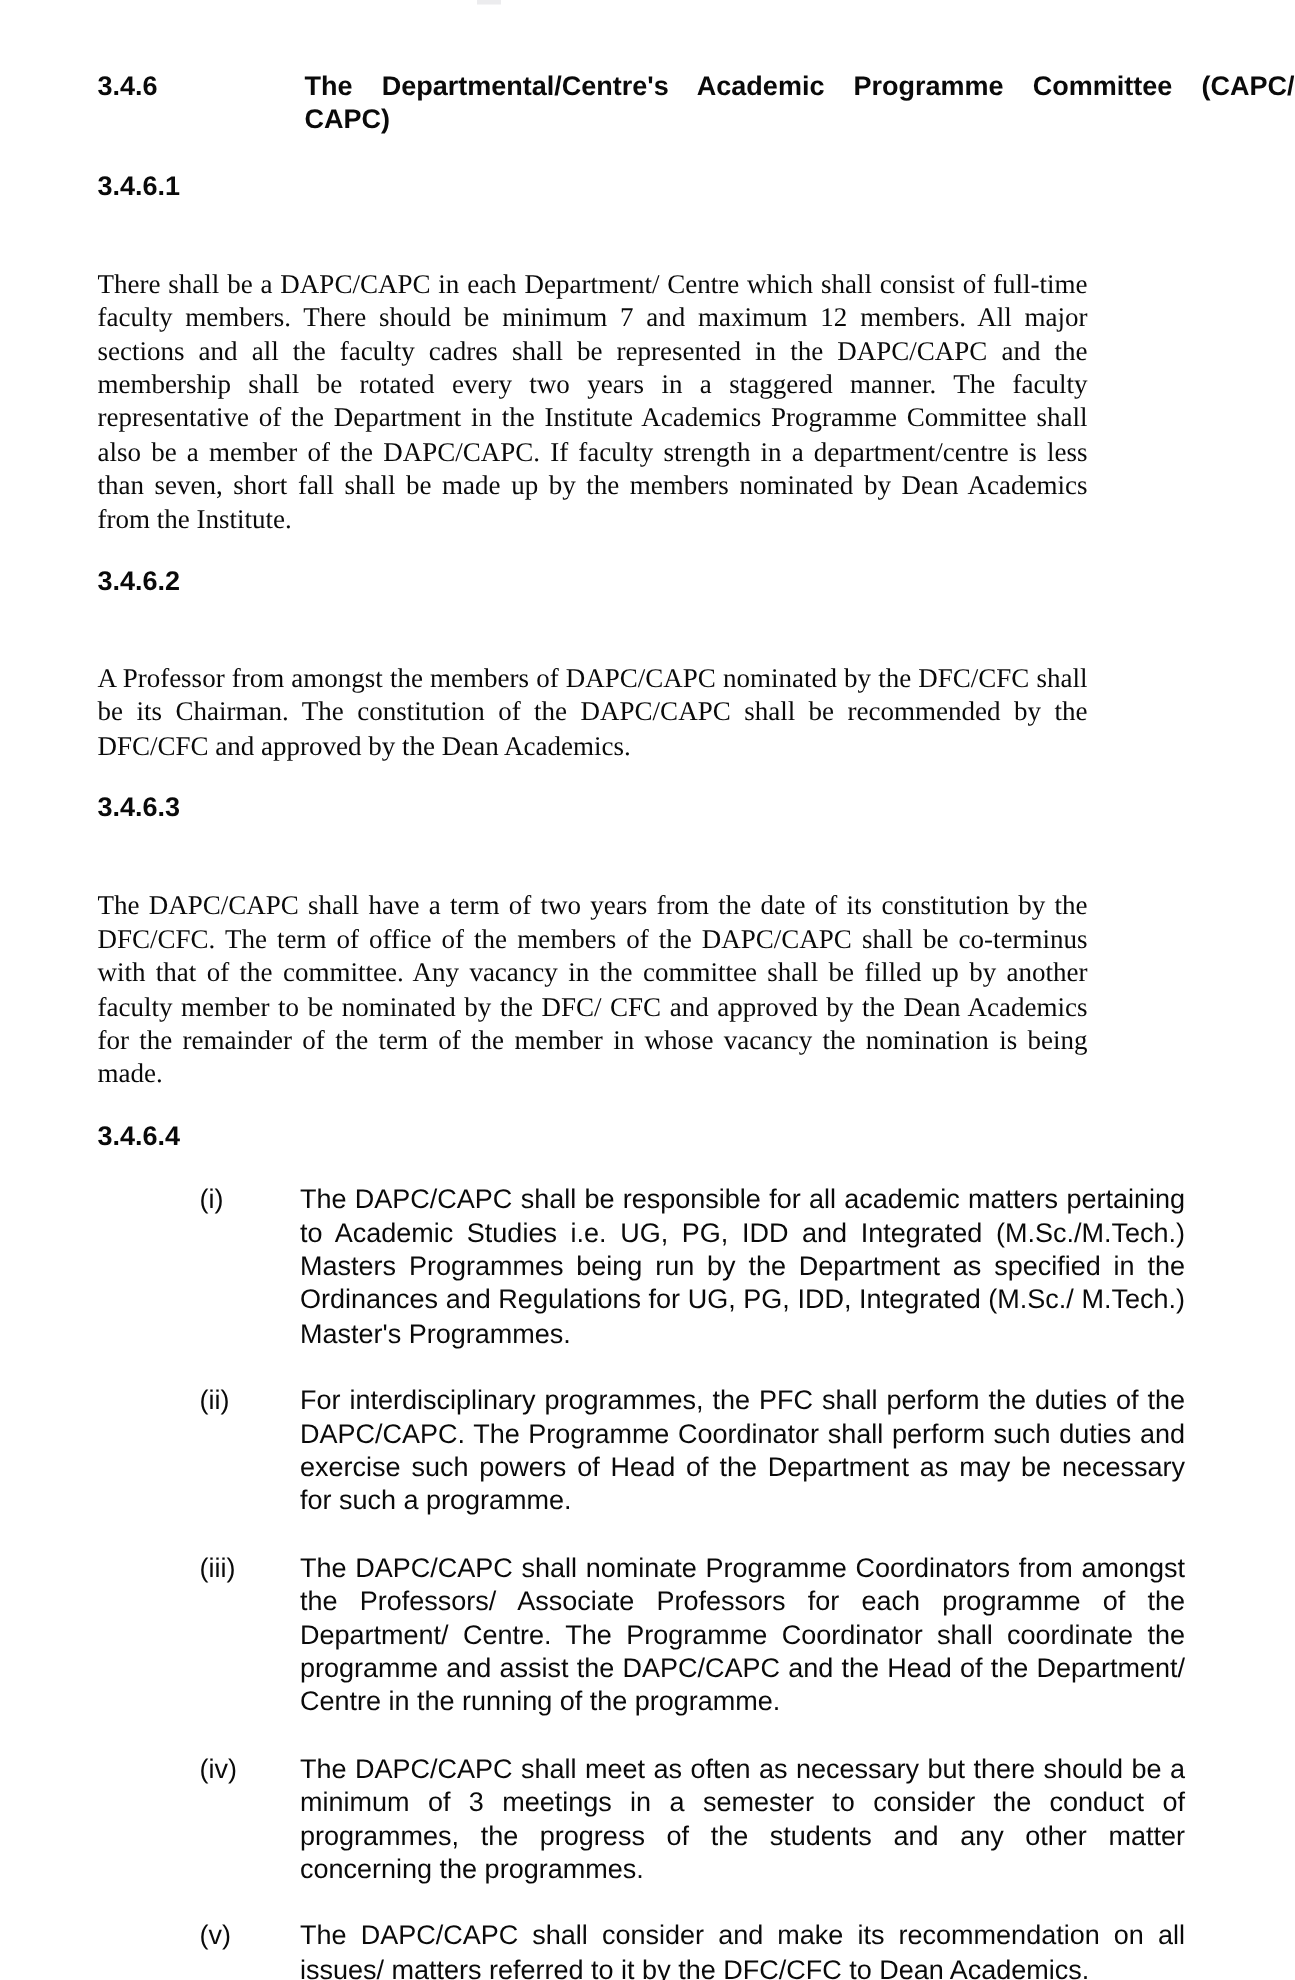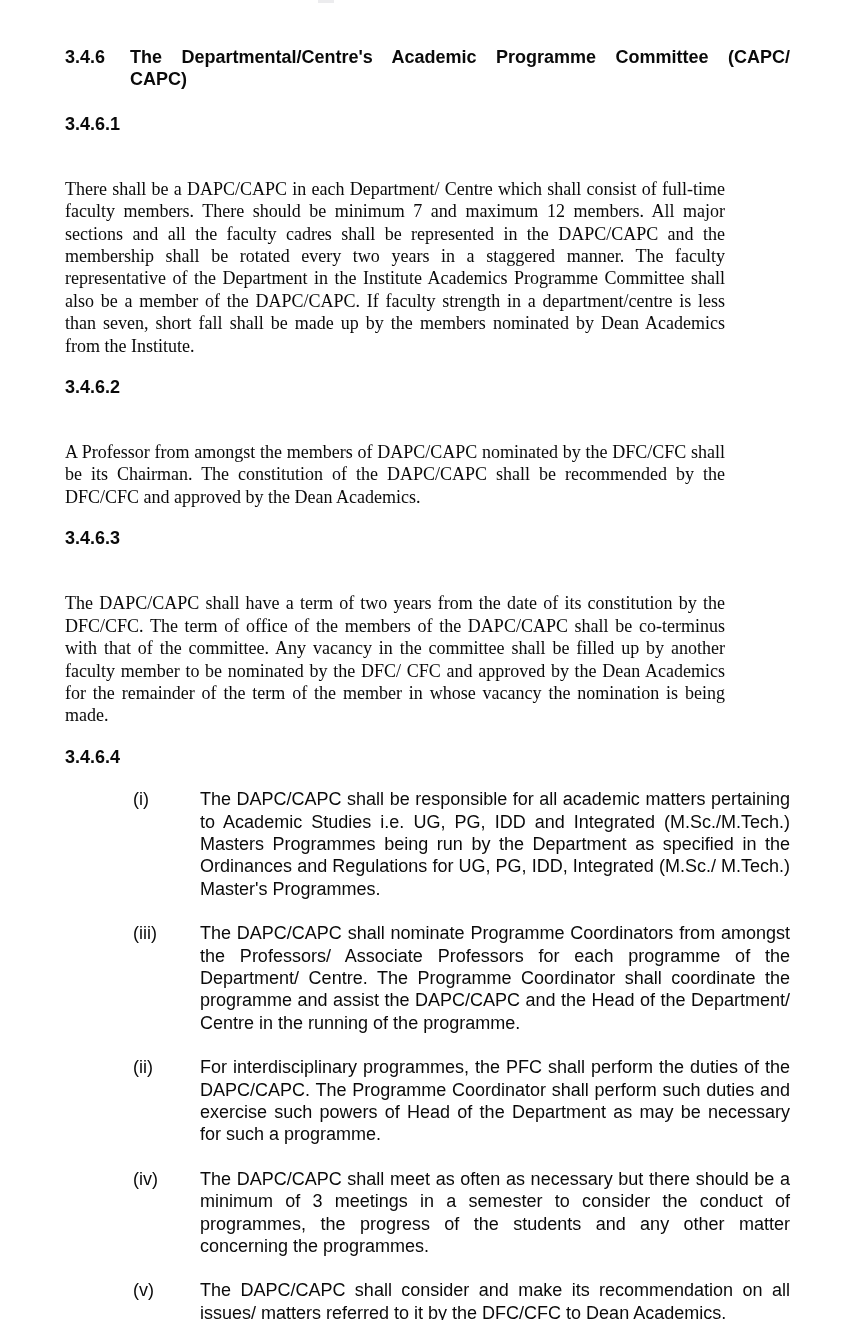--- a/index.html
+++ b/index.html
@@ -24,20 +24,21 @@
     position: absolute;
     top: 0;
     left: 318px;
     width: 16px;
     height: 3px;
     background: #ececee;
   }
   .row {
     display: flex;
     align-items: flex-start;
+    justify-content: space-between;
   }
   .section-heading-row {
     margin-bottom: 22px;
   }
   .num-col {
     flex: 0 0 65px;
     font-weight: bold;
   }
   .body-col {
     width: 660px;
@@ -110,27 +111,27 @@
   </div>
 
   <div>
 
     <div class="duty-row">
       <div class="duty-label-col">(i)</div>
       <div class="duty-text-col">The DAPC/CAPC shall be responsible for all academic matters pertaining to Academic Studies i.e. UG, PG, IDD and Integrated (M.Sc./M.Tech.) Masters Programmes being run by the Department as specified in the Ordinances and Regulations for UG, PG, IDD, Integrated (M.Sc./ M.Tech.) Master's Programmes.</div>
     </div>
 
     <div class="duty-row">
-      <div class="duty-label-col">(iii)</div>
-      <div class="duty-text-col">The DAPC/CAPC shall nominate Programme Coordinators from amongst the Professors/ Associate Professors for each programme of the Department/ Centre. The Programme Coordinator shall coordinate the programme and assist the DAPC/CAPC and the Head of the Department/ Centre in the running of the programme.</div>
+      <div class="duty-label-col">(ii)</div>
+      <div class="duty-text-col">For interdisciplinary programmes, the PFC shall perform the duties of the DAPC/CAPC. The Programme Coordinator shall perform such duties and exercise such powers of Head of the Department as may be necessary for such a programme.</div>
     </div>
 
     <div class="duty-row">
-      <div class="duty-label-col">(ii)</div>
-      <div class="duty-text-col">For interdisciplinary programmes, the PFC shall perform the duties of the DAPC/CAPC. The Programme Coordinator shall perform such duties and exercise such powers of Head of the Department as may be necessary for such a programme.</div>
+      <div class="duty-label-col">(iii)</div>
+      <div class="duty-text-col">The DAPC/CAPC shall nominate Programme Coordinators from amongst the Professors/ Associate Professors for each programme of the Department/ Centre. The Programme Coordinator shall coordinate the programme and assist the DAPC/CAPC and the Head of the Department/ Centre in the running of the programme.</div>
     </div>
 
     <div class="duty-row">
       <div class="duty-label-col">(iv)</div>
       <div class="duty-text-col">The DAPC/CAPC shall meet as often as necessary but there should be a minimum of 3 meetings in a semester to consider the conduct of programmes, the progress of the students and any other matter concerning the programmes.</div>
     </div>
 
     <div class="duty-row">
       <div class="duty-label-col">(v)</div>
       <div class="duty-text-col">The DAPC/CAPC shall consider and make its recommendation on all issues/ matters referred to it by the DFC/CFC to Dean Academics.</div>

